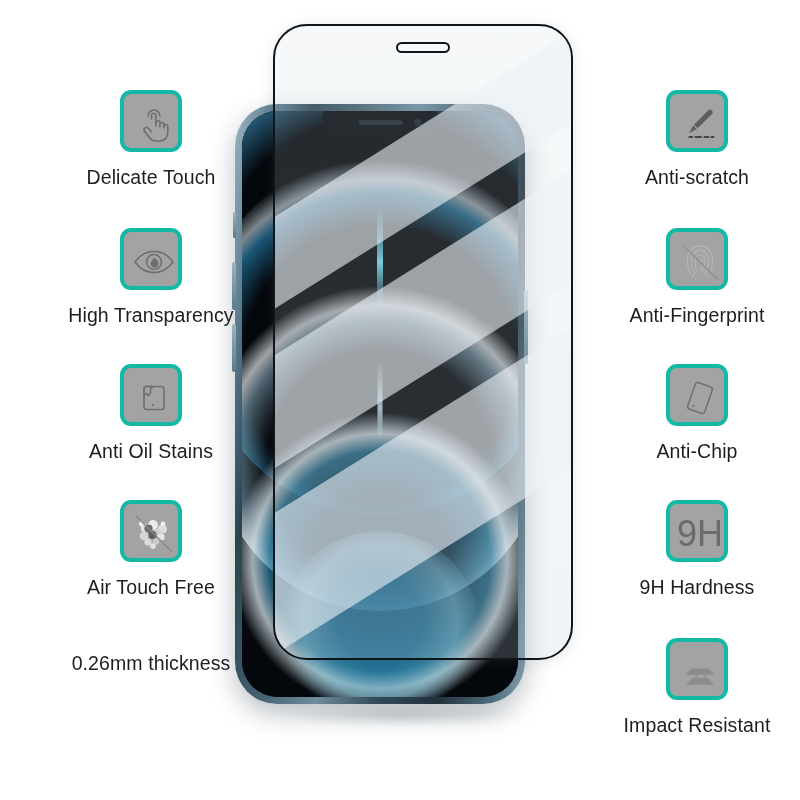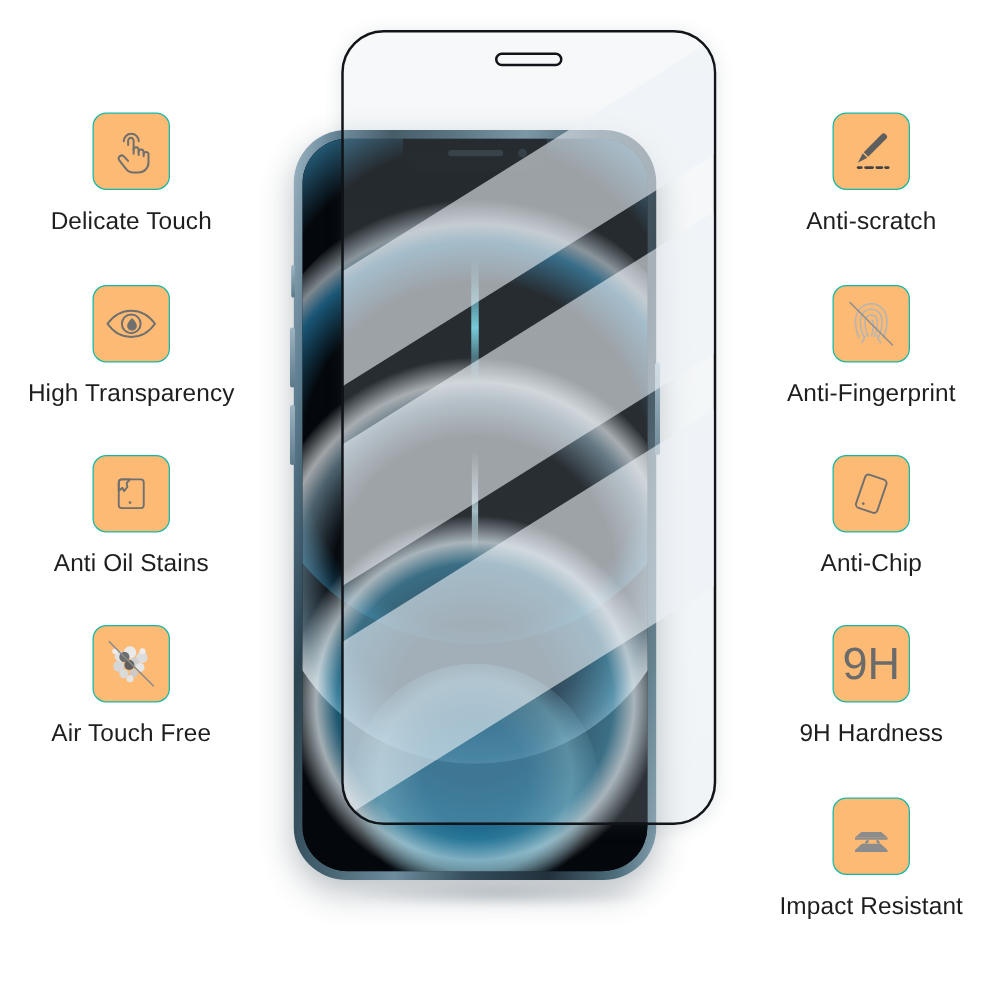--- a/index.html
+++ b/index.html
@@ -16,35 +16,35 @@
     -webkit-font-smoothing: antialiased;
   }
 
   
   .feature-col {
     position: absolute;
     top: 0;
     width: 210px;
     height: 800px;
   }
-  .col-left  { left: 0px; }
+  .col-left  { left: 0px; padding-left: 46px; }
   .col-right { left: 592px; }
 
   .feature {
     position: absolute;
     width: 210px;
     text-align: center;
   }
   .feature-icon-box {
     width: 62px;
     height: 62px;
     margin: 0 auto;
-    border: 1px solid #14b8a6;
+    border: 4px solid #14b8a6;
     border-radius: 11px;
-    background: #fdba74;
+    background: #a3a3a3;
     position: relative;
     box-sizing: border-box;
   }
   .feature-icon-box svg { display: block; }
   .feature-label {
     margin-top: 14px;
     font-size: 19.5px;
     line-height: 1.15;
     color: #1e1e1e;
     letter-spacing: 0.1px;
@@ -251,20 +251,21 @@
           <circle cx="39" cy="20" r="2.4" fill="#ededed"></circle>
           <circle cx="17" cy="20" r="2.2" fill="#ededed"></circle>
         </g>
         <line x1="12" y1="12" x2="48" y2="48" stroke="#8a8a8a" stroke-width="1.3"></line>
       </svg>
     </div>
     <div class="feature-label">Air Touch Free</div>
   </div>
 
   <div class="feature row-4">
+    <div class="feature-label">0.26mm thickness</div>
   </div>
 
 </div>
 
 <div class="feature-col col-right">
 
   <div class="feature row-0">
     <div class="feature-icon-box">
       <svg width="60" height="60" viewBox="0 0 60 60">
         <g fill="#5e5e5e" stroke="none">

